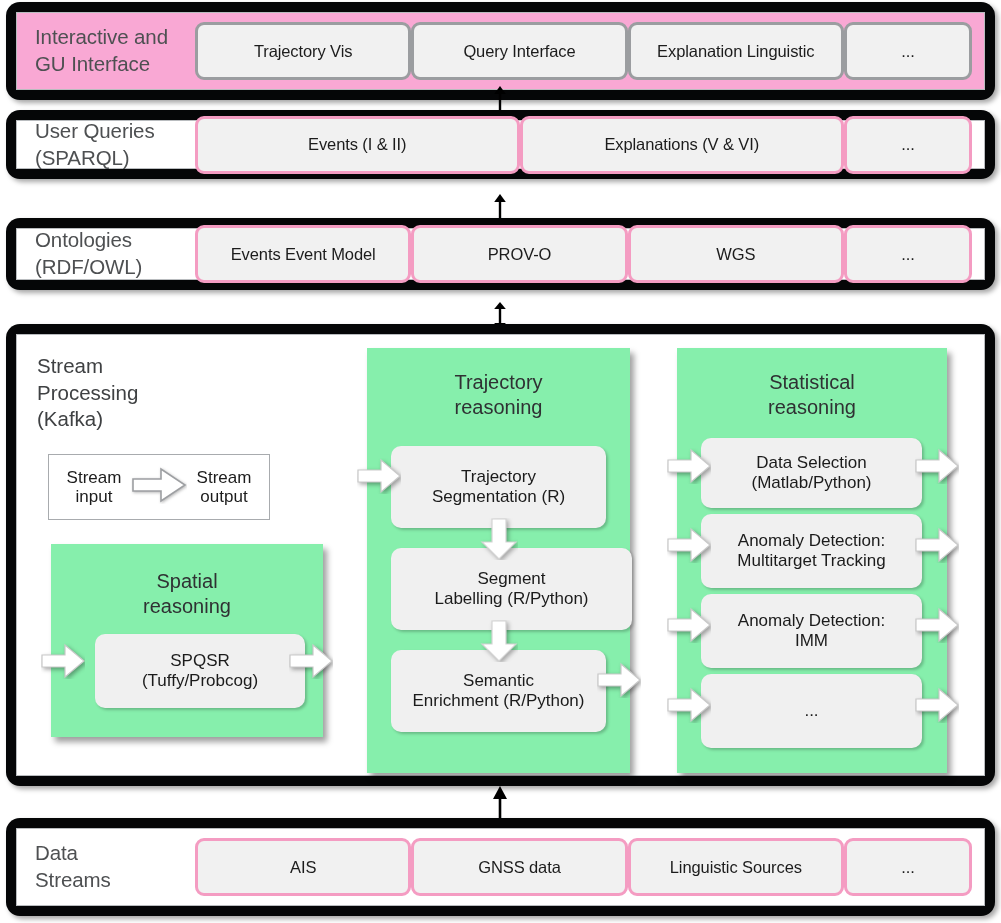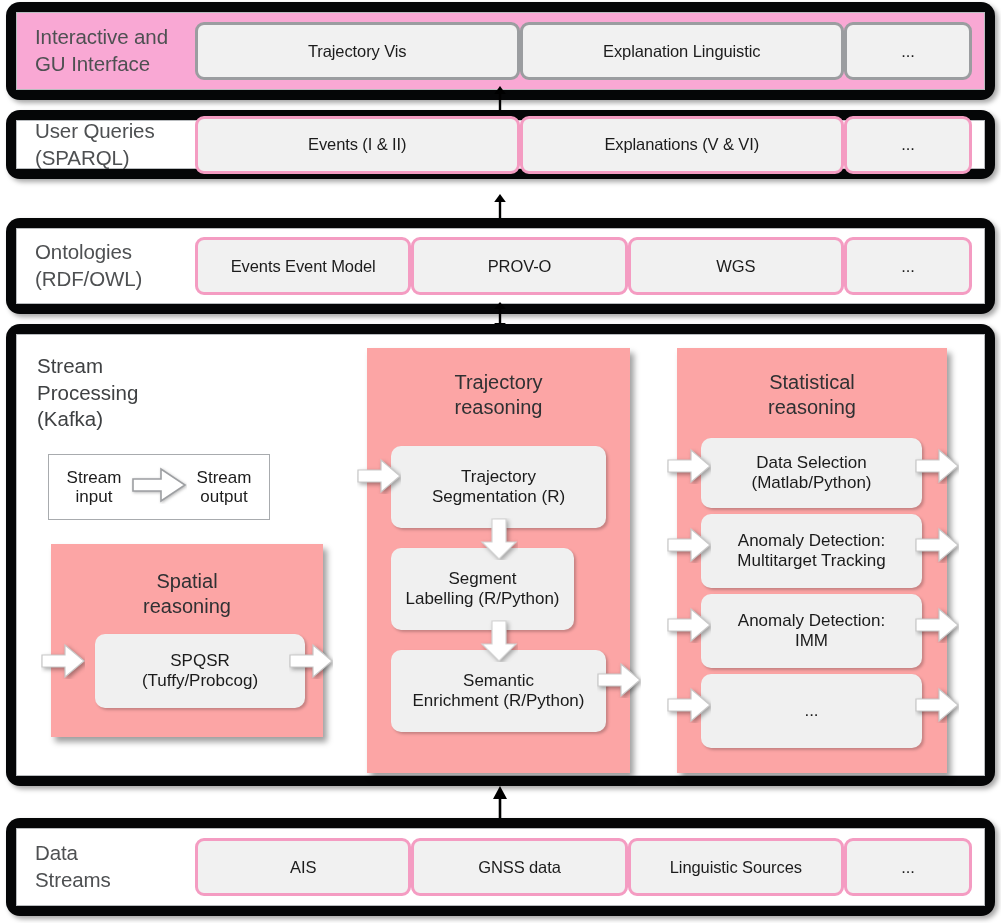--- a/index.html
+++ b/index.html
@@ -112,21 +112,21 @@
     color: #1c1c1c;
     text-align: center;
     line-height: 1.14;
     white-space: pre-line;
     width: 74px;
   }
 
   
   .group {
     position: absolute;
-    background: #fca5a5;
+    background: #86efac;
     box-shadow: 4px 5px 6px rgba(0,0,0,0.38);
   }
   .group-title {
     position: absolute;
     left: 0; right: 0;
     text-align: center;
     color: #2f3133;
     font-size: 20px;
     line-height: 1.24;
     white-space: pre-line;
@@ -158,20 +158,21 @@
 <body>
 
 <div id="page">
 
   <div class="layer" id="layer-interactive" style="left:6px; top:2px; width:989px; height:98px;">
     <div class="layer-inner tinted">
       <div class="layer-title">Interactive and
 GU Interface</div>
       <div class="chips">
         <div class="chip gray w-wide">Trajectory Vis</div>
+        <div class="chip gray w-wide">Query Interface</div>
         <div class="chip gray w-wide">Explanation Linguistic</div>
         <div class="chip gray w-ell">...</div>
       </div>
     </div>
   </div>
 
   <div class="conn" style="top:86px; height:32px;">
     <svg width="22" height="32" viewBox="0 0 22 32">
       <line x1="11" y1="4" x2="11" y2="28" stroke="#000" stroke-width="2.4"></line>
       <polygon points="11,0 5.2,8 16.8,8" fill="#000"></polygon>
@@ -192,21 +193,21 @@
   </div>
 
   <div class="conn" style="top:194px; height:32px;">
     <svg width="22" height="32" viewBox="0 0 22 32">
       <line x1="11" y1="4" x2="11" y2="28" stroke="#000" stroke-width="2.4"></line>
       <polygon points="11,0 5.2,8 16.8,8" fill="#000"></polygon>
       <polygon points="11,32 5.2,24 16.8,24" fill="#000"></polygon>
     </svg>
   </div>
 
-  <div class="layer" id="layer-ontologies" style="left:6px; top:218px; width:989px; height:96px;">
+  <div class="layer" id="layer-ontologies" style="left:6px; top:218px; width:989px; height:72px;">
     <div class="layer-inner">
       <div class="layer-title">Ontologies
 (RDF/OWL)</div>
       <div class="chips">
         <div class="chip pink w-wide">Events Event Model</div>
         <div class="chip pink w-wide">PROV-O</div>
         <div class="chip pink w-wide">WGS</div>
         <div class="chip pink w-ell">...</div>
       </div>
     </div>
@@ -255,21 +256,21 @@
         <svg width="44" height="36" viewBox="0 0 44 36">
           <polygon points="1,12 24,12 24,2 43,18 24,34 24,24 1,24" fill="#ffffff" stroke="#c9c9c9" stroke-width="1.2" style="filter:drop-shadow(2px 2px 2px rgba(0,0,0,.35))"></polygon>
         </svg>
       </div>
 
       <div class="group" id="grp-trajectory" style="left:350px; top:13px; width:263px; height:425px;">
         <div class="group-title" style="top:22px;">Trajectory
 reasoning</div>
         <div class="node" style="left:24px; top:98px; width:215px; height:82px;">Trajectory
 Segmentation (R)</div>
-        <div class="node" style="left:24px; top:200px; width:183px; height:82px;">Segment
+        <div class="node" style="left:24px; top:200px; width:241px; height:82px;">Segment
 Labelling (R/Python)</div>
         <div class="node" style="left:24px; top:302px; width:215px; height:82px;">Semantic
 Enrichment (R/Python)</div>
 
         <div class="arw" style="left:113px; top:170px;">
           <svg width="38" height="42" viewBox="0 0 38 42">
             <polygon points="12,1 26,1 26,24 36,24 19,41 2,24 12,24" fill="#ffffff" stroke="#d4d4d4" stroke-width="1.2" style="filter:drop-shadow(2px 2px 2px rgba(0,0,0,.3))"></polygon>
           </svg>
         </div>
         <div class="arw" style="left:113px; top:272px;">

